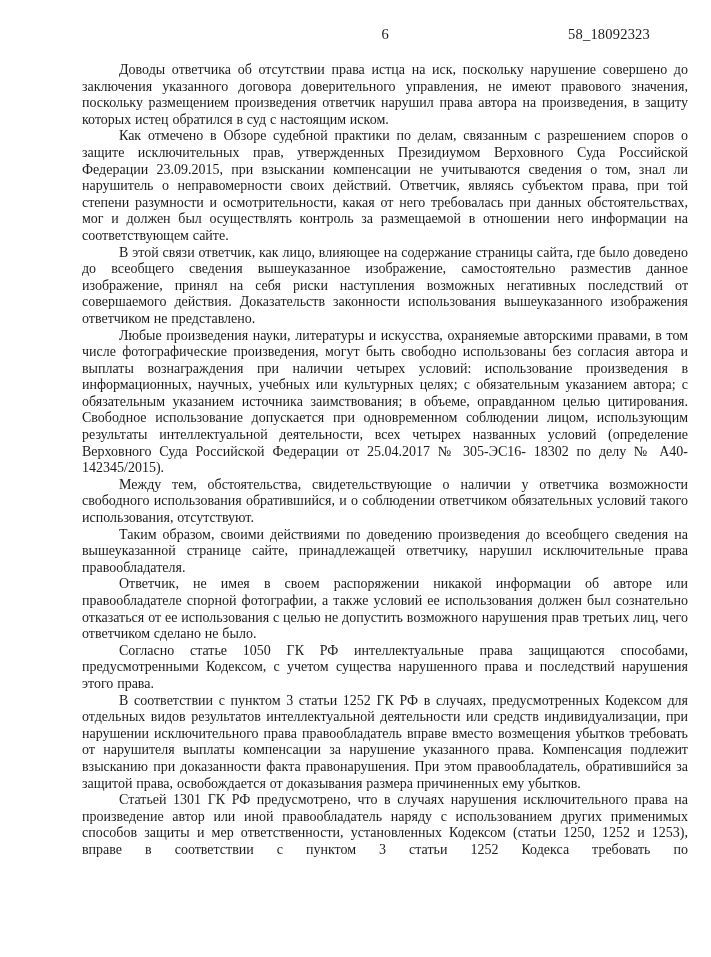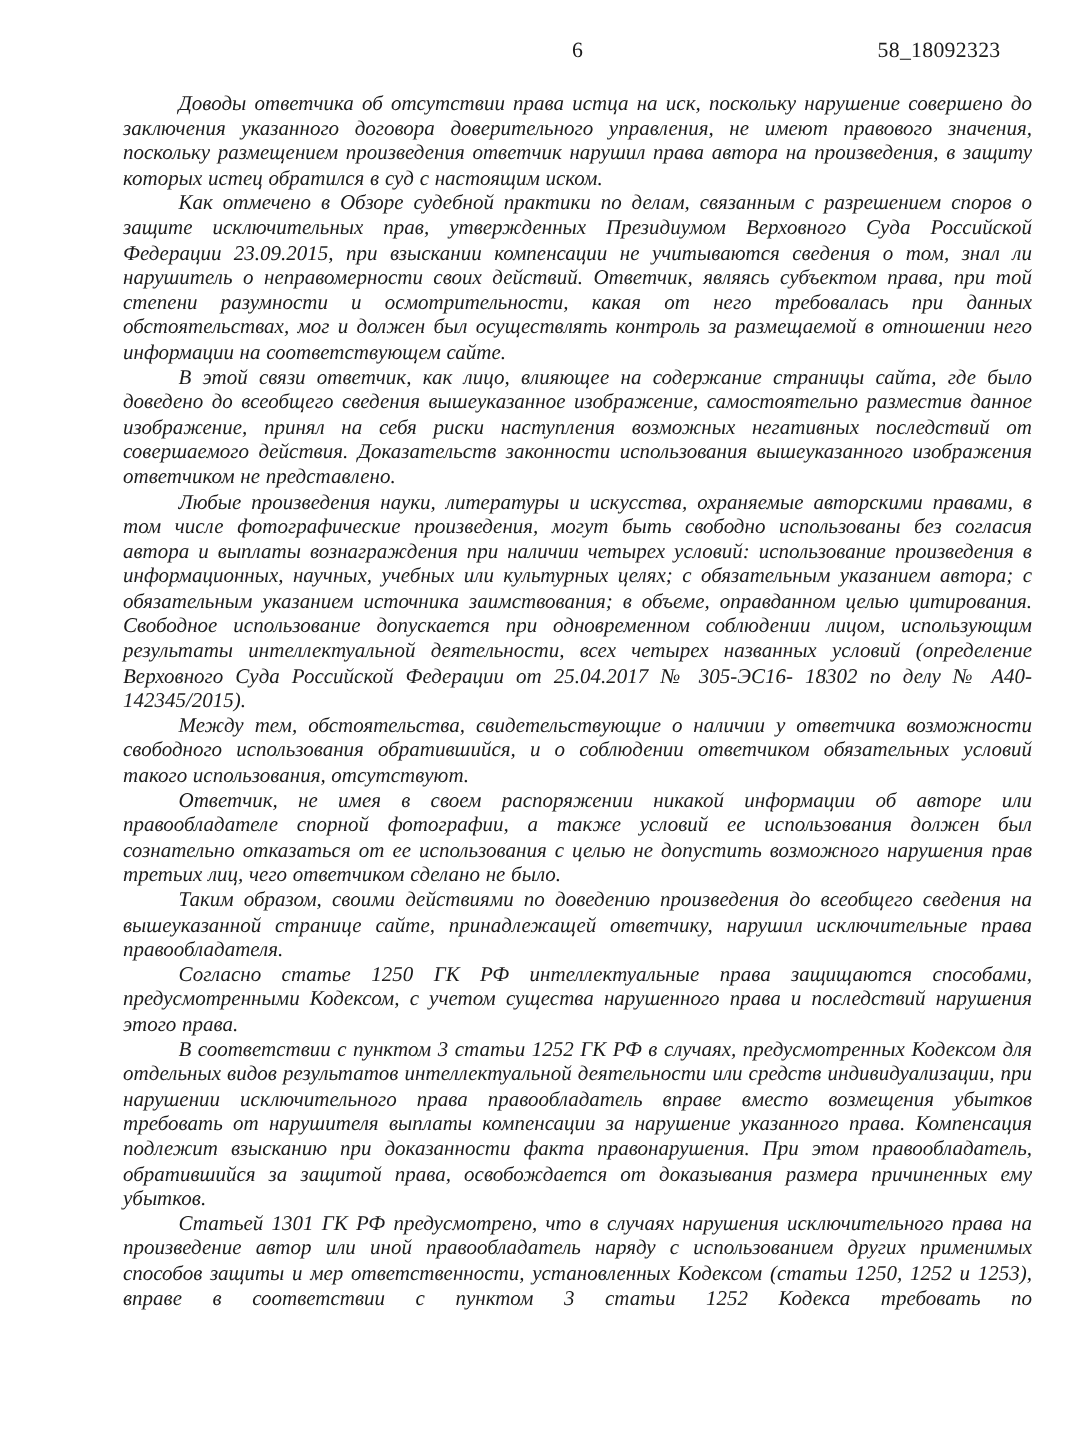--- a/index.html
+++ b/index.html
@@ -29,58 +29,57 @@
     line-height: 17px;
   }
   .page-num {
     position: absolute;
     left: 0;
     right: 0;
     text-align: center;
   }
   .doc-num {
     position: absolute;
-    right: 21px;
+    right: 38px;
     top: 0;
     letter-spacing: 0.2px;
     margin-left: 40px;
   }
   .body-text {
     margin-top: 16px;
     font-size: 14px;
     line-height: 16.6px;
     text-align: justify;
     text-justify: inter-word;
   }
   .para {
     margin: 0;
     padding: 0;
     text-indent: 37px;
     word-spacing: 0.3px;
-    font-style: italic;
   }
   .para:last-child {
     text-align-last: justify;
   }
 </style>
 </head>
 <body>
 
 <div class="page">
   <div class="content">
     <div class="page-header">
       <span class="page-num">6</span>
       <span class="doc-num">58_18092323</span>
     </div>
     <div class="body-text">
       <p class="para">Доводы ответчика об отсутствии права истца на иск, поскольку нарушение совершено до заключения указанного договора доверительного управления, не имеют правового значения, поскольку размещением произведения ответчик нарушил права автора на произведения, в защиту которых истец обратился в суд с настоящим иском.</p>
       <p class="para">Как отмечено в Обзоре судебной практики по делам, связанным с разрешением споров о защите исключительных прав, утвержденных Президиумом Верховного Суда Российской Федерации 23.09.2015, при взыскании компенсации не учитываются сведения о том, знал ли нарушитель о неправомерности своих действий. Ответчик, являясь субъектом права, при той степени разумности и осмотрительности, какая от него требовалась при данных обстоятельствах, мог и должен был осуществлять контроль за размещаемой в отношении него информации на соответствующем сайте.</p>
       <p class="para">В этой связи ответчик, как лицо, влияющее на содержание страницы сайта, где было доведено до всеобщего сведения вышеуказанное изображение, самостоятельно разместив данное изображение, принял на себя риски наступления возможных негативных последствий от совершаемого действия. Доказательств законности использования вышеуказанного изображения ответчиком не представлено.</p>
       <p class="para">Любые произведения науки, литературы и искусства, охраняемые авторскими правами, в том числе фотографические произведения, могут быть свободно использованы без согласия автора и выплаты вознаграждения при наличии четырех условий: использование произведения в информационных, научных, учебных или культурных целях; с обязательным указанием автора; с обязательным указанием источника заимствования; в объеме, оправданном целью цитирования. Свободное использование допускается при одновременном соблюдении лицом, использующим результаты интеллектуальной деятельности, всех четырех названных условий (определение Верховного Суда Российской Федерации от 25.04.2017 № 305-ЭС16- 18302 по делу № А40- 142345/2015).</p>
       <p class="para">Между тем, обстоятельства, свидетельствующие о наличии у ответчика возможности свободного использования обратившийся, и о соблюдении ответчиком обязательных условий такого использования, отсутствуют.</p>
+      <p class="para">Таким образом, своими действиями по доведению произведения до всеобщего сведения на вышеуказанной странице сайте, принадлежащей ответчику, нарушил исключительные права правообладателя.</p>
       <p class="para">Ответчик, не имея в своем распоряжении никакой информации об авторе или правообладателе спорной фотографии, а также условий ее использования должен был сознательно отказаться от ее использования с целью не допустить возможного нарушения прав третьих лиц, чего ответчиком сделано не было.</p>
-      <p class="para">Таким образом, своими действиями по доведению произведения до всеобщего сведения на вышеуказанной странице сайте, принадлежащей ответчику, нарушил исключительные права правообладателя.</p>
-      <p class="para">Согласно статье 1250 ГК РФ интеллектуальные права защищаются способами, предусмотренными Кодексом, с учетом существа нарушенного права и последствий нарушения этого права.</p>
+      <p class="para">Согласно статье 1050 ГК РФ интеллектуальные права защищаются способами, предусмотренными Кодексом, с учетом существа нарушенного права и последствий нарушения этого права.</p>
       <p class="para">В соответствии с пунктом 3 статьи 1252 ГК РФ в случаях, предусмотренных Кодексом для отдельных видов результатов интеллектуальной деятельности или средств индивидуализации, при нарушении исключительного права правообладатель вправе вместо возмещения убытков требовать от нарушителя выплаты компенсации за нарушение указанного права. Компенсация подлежит взысканию при доказанности факта правонарушения. При этом правообладатель, обратившийся за защитой права, освобождается от доказывания размера причиненных ему убытков.</p>
       <p class="para">Статьей 1301 ГК РФ предусмотрено, что в случаях нарушения исключительного права на произведение автор или иной правообладатель наряду с использованием других применимых способов защиты и мер ответственности, установленных Кодексом (статьи 1250, 1252 и 1253), вправе в соответствии с пунктом 3 статьи 1252 Кодекса требовать по</p>
     </div>
   </div>
 </div>
 
 </body></html>

